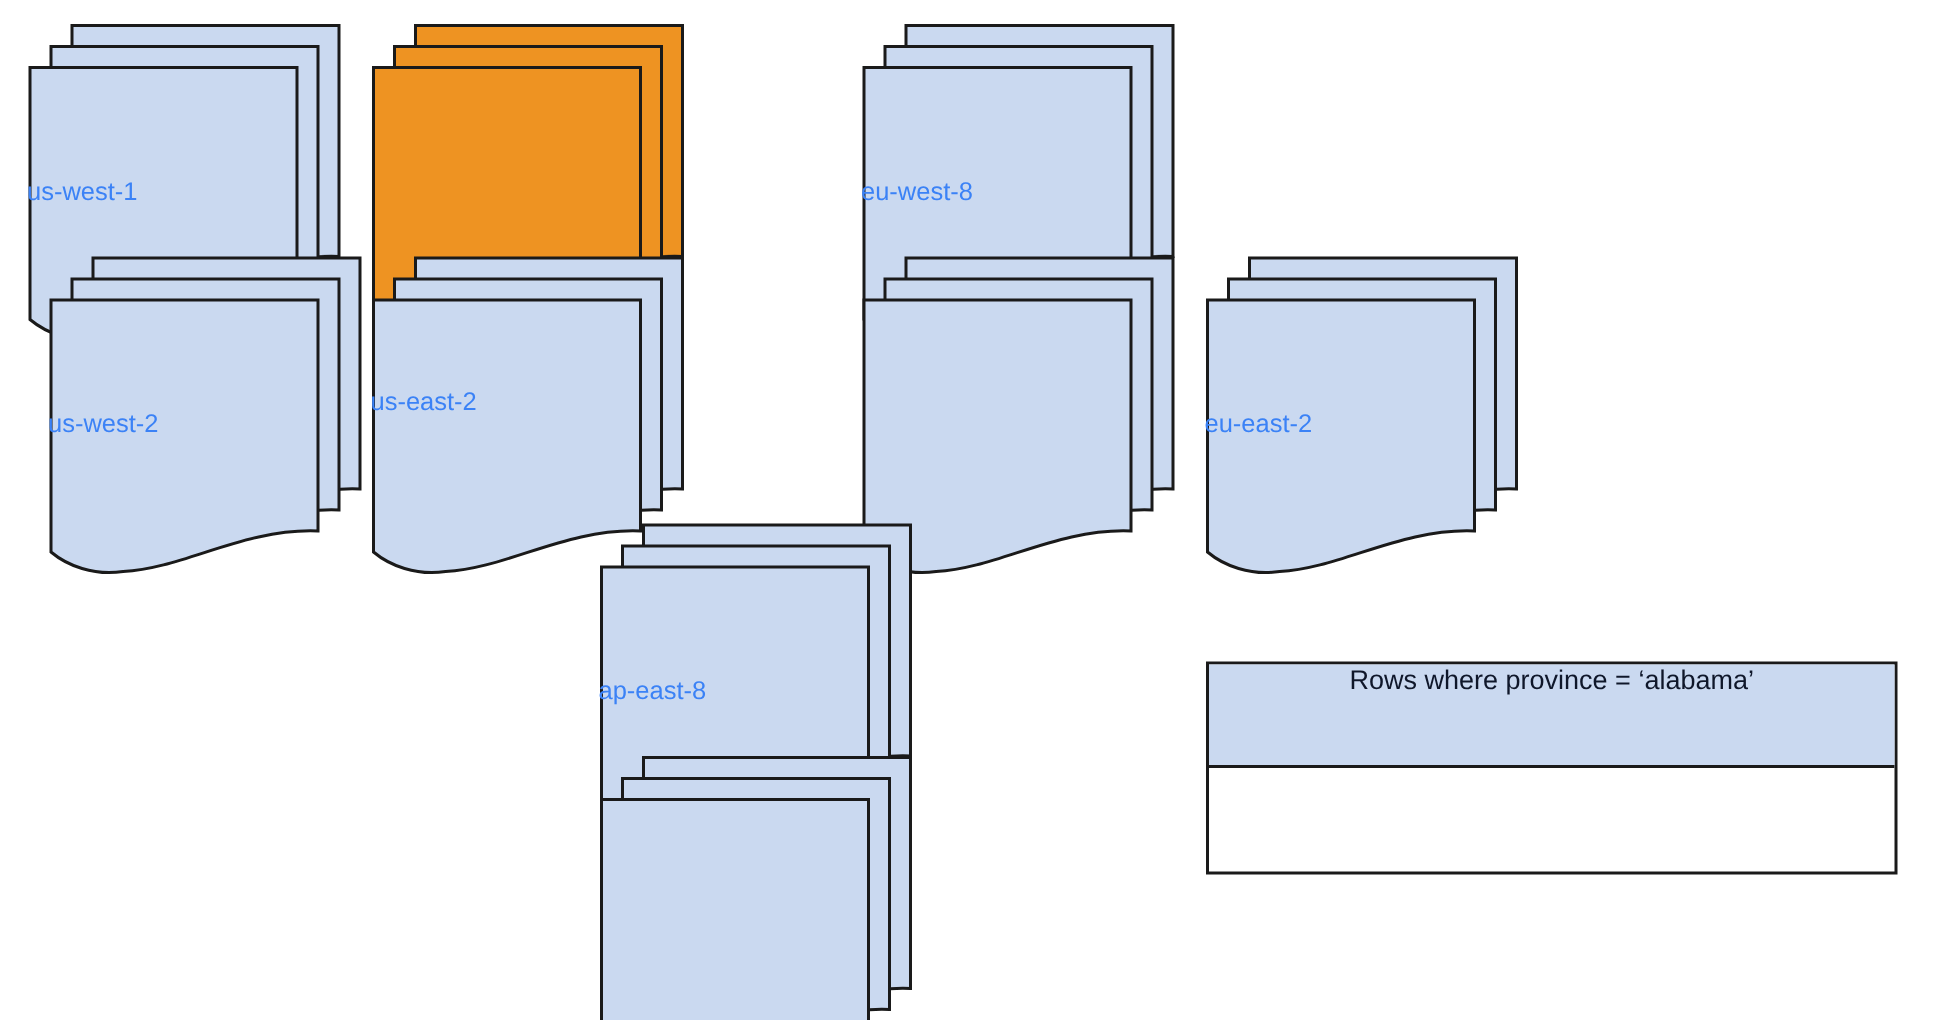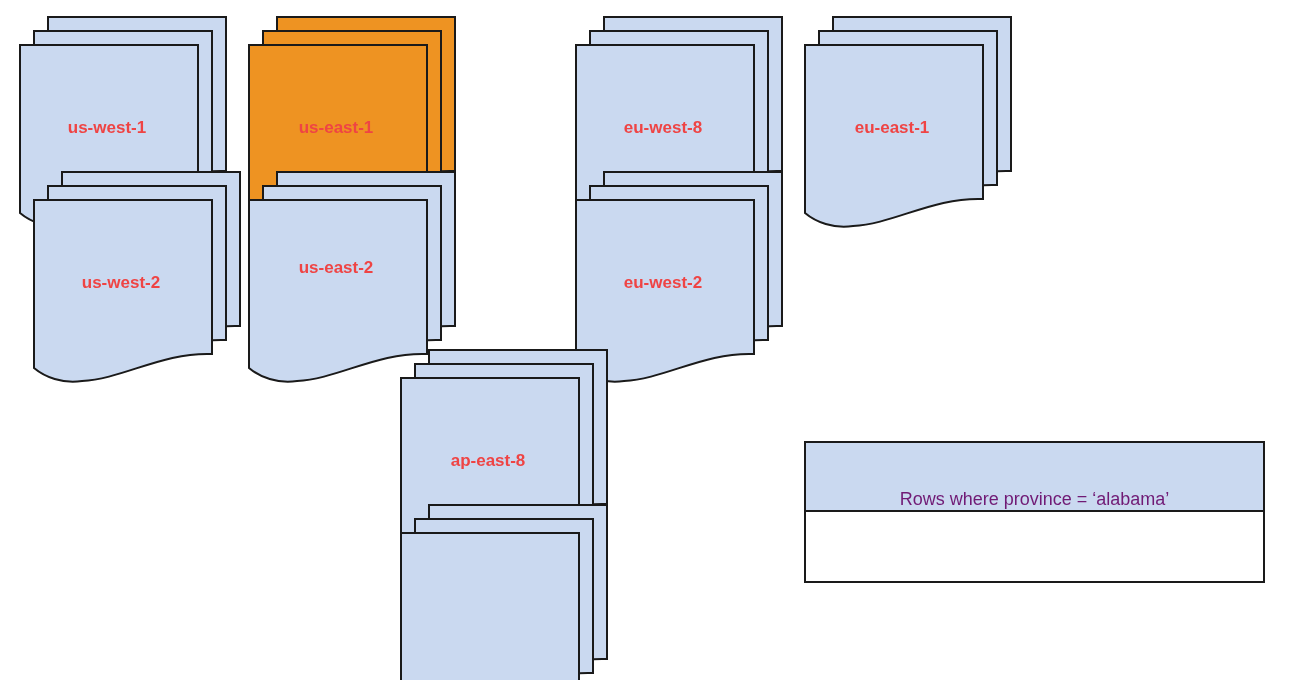--- a/index.html
+++ b/index.html
@@ -29,41 +29,40 @@
   }
   .doc-shape {
     stroke: #1a1a1a;
     stroke-width: 2;
     stroke-linejoin: miter;
   }
   .stack-label {
     position: absolute;
     left: 0;
     width: 100%;
-    text-align: center;
+    text-align: left;
     font-family: "Liberation Sans", sans-serif;
     font-size: 17px;
-    color: #ef4444;
+    color: #3b82f6;
     white-space: nowrap;
     pointer-events: none;
-    font-weight: bold;
   }
   .legend {
     position: absolute;
     box-sizing: border-box;
     border: 2px solid #1a1a1a;
   }
   .legend-row {
     box-sizing: border-box;
     display: flex;
-    align-items: flex-end;
+    align-items: flex-start;
     justify-content: center;
     font-family: "Liberation Sans", sans-serif;
     font-size: 18px;
-    color: #701a75;
+    color: #0f172a;
     white-space: nowrap;
   }
   .legend-row.top {
     border-bottom: 2px solid #1a1a1a;
   }
 </style>
 </head>
 <body>
 
 <div id="canvas">
@@ -74,37 +73,28 @@
         <path class="doc-shape" d="M 0 0 L 178 0 L 178 154 C 128.16 152 89 179 48.06 181 C 28.48 184 10.68 177 0 168 Z" fill="#cad9f0" stroke="#1a1a1a" transform="translate(0,28)"></path>
       </svg>
       <div class="stack-label" style="top: 103.46px; width: 178px;">us-west-1</div>
     </div>
     <div class="stack" style="left: 247px; top: 15px; width: 206px; height: 213px;">
       <svg width="210" height="217" viewBox="-2 -2 210 217">
         <path class="doc-shape" d="M 0 0 L 178 0 L 178 154 C 128.16 152 89 179 48.06 181 C 28.48 184 10.68 177 0 168 Z" fill="#ee9322" stroke="#1a1a1a" transform="translate(28,0)"></path>
         <path class="doc-shape" d="M 0 0 L 178 0 L 178 154 C 128.16 152 89 179 48.06 181 C 28.48 184 10.68 177 0 168 Z" fill="#ee9322" stroke="#1a1a1a" transform="translate(14,14)"></path>
         <path class="doc-shape" d="M 0 0 L 178 0 L 178 154 C 128.16 152 89 179 48.06 181 C 28.48 184 10.68 177 0 168 Z" fill="#ee9322" stroke="#1a1a1a" transform="translate(0,28)"></path>
       </svg>
-      <div class="stack-label" style="top: 103.46px; width: 178px;">us-east-1</div>
     </div>
     <div class="stack" style="left: 574px; top: 15px; width: 206px; height: 213px;">
       <svg width="210" height="217" viewBox="-2 -2 210 217">
         <path class="doc-shape" d="M 0 0 L 178 0 L 178 154 C 128.16 152 89 179 48.06 181 C 28.48 184 10.68 177 0 168 Z" fill="#cad9f0" stroke="#1a1a1a" transform="translate(28,0)"></path>
         <path class="doc-shape" d="M 0 0 L 178 0 L 178 154 C 128.16 152 89 179 48.06 181 C 28.48 184 10.68 177 0 168 Z" fill="#cad9f0" stroke="#1a1a1a" transform="translate(14,14)"></path>
         <path class="doc-shape" d="M 0 0 L 178 0 L 178 154 C 128.16 152 89 179 48.06 181 C 28.48 184 10.68 177 0 168 Z" fill="#cad9f0" stroke="#1a1a1a" transform="translate(0,28)"></path>
       </svg>
       <div class="stack-label" style="top: 103.46px; width: 178px;">eu-west-8</div>
-    </div>
-    <div class="stack" style="left: 803px; top: 15px; width: 206px; height: 213px;">
-      <svg width="210" height="217" viewBox="-2 -2 210 217">
-        <path class="doc-shape" d="M 0 0 L 178 0 L 178 154 C 128.16 152 89 179 48.06 181 C 28.48 184 10.68 177 0 168 Z" fill="#cad9f0" stroke="#1a1a1a" transform="translate(28,0)"></path>
-        <path class="doc-shape" d="M 0 0 L 178 0 L 178 154 C 128.16 152 89 179 48.06 181 C 28.48 184 10.68 177 0 168 Z" fill="#cad9f0" stroke="#1a1a1a" transform="translate(14,14)"></path>
-        <path class="doc-shape" d="M 0 0 L 178 0 L 178 154 C 128.16 152 89 179 48.06 181 C 28.48 184 10.68 177 0 168 Z" fill="#cad9f0" stroke="#1a1a1a" transform="translate(0,28)"></path>
-      </svg>
-      <div class="stack-label" style="top: 103.46px; width: 178px;">eu-east-1</div>
     </div>
     <div class="stack" style="left: 32px; top: 170px; width: 206px; height: 213px;">
       <svg width="210" height="217" viewBox="-2 -2 210 217">
         <path class="doc-shape" d="M 0 0 L 178 0 L 178 154 C 128.16 152 89 179 48.06 181 C 28.48 184 10.68 177 0 168 Z" fill="#cad9f0" stroke="#1a1a1a" transform="translate(28,0)"></path>
         <path class="doc-shape" d="M 0 0 L 178 0 L 178 154 C 128.16 152 89 179 48.06 181 C 28.48 184 10.68 177 0 168 Z" fill="#cad9f0" stroke="#1a1a1a" transform="translate(14,14)"></path>
         <path class="doc-shape" d="M 0 0 L 178 0 L 178 154 C 128.16 152 89 179 48.06 181 C 28.48 184 10.68 177 0 168 Z" fill="#cad9f0" stroke="#1a1a1a" transform="translate(0,28)"></path>
       </svg>
       <div class="stack-label" style="top: 103.46px; width: 178px;">us-west-2</div>
     </div>
     <div class="stack" style="left: 247px; top: 170px; width: 206px; height: 213px;">
@@ -114,21 +104,28 @@
         <path class="doc-shape" d="M 0 0 L 178 0 L 178 154 C 128.16 152 89 179 48.06 181 C 28.48 184 10.68 177 0 168 Z" fill="#cad9f0" stroke="#1a1a1a" transform="translate(0,28)"></path>
       </svg>
       <div class="stack-label" style="top: 88px; width: 178px;">us-east-2</div>
     </div>
     <div class="stack" style="left: 574px; top: 170px; width: 206px; height: 213px;">
       <svg width="210" height="217" viewBox="-2 -2 210 217">
         <path class="doc-shape" d="M 0 0 L 178 0 L 178 154 C 128.16 152 89 179 48.06 181 C 28.48 184 10.68 177 0 168 Z" fill="#cad9f0" stroke="#1a1a1a" transform="translate(28,0)"></path>
         <path class="doc-shape" d="M 0 0 L 178 0 L 178 154 C 128.16 152 89 179 48.06 181 C 28.48 184 10.68 177 0 168 Z" fill="#cad9f0" stroke="#1a1a1a" transform="translate(14,14)"></path>
         <path class="doc-shape" d="M 0 0 L 178 0 L 178 154 C 128.16 152 89 179 48.06 181 C 28.48 184 10.68 177 0 168 Z" fill="#cad9f0" stroke="#1a1a1a" transform="translate(0,28)"></path>
       </svg>
-      <div class="stack-label" style="top: 103.46px; width: 178px;">eu-west-2</div>
+    </div>
+    <div class="stack" style="left: 803px; top: 170px; width: 206px; height: 213px;">
+      <svg width="210" height="217" viewBox="-2 -2 210 217">
+        <path class="doc-shape" d="M 0 0 L 178 0 L 178 154 C 128.16 152 89 179 48.06 181 C 28.48 184 10.68 177 0 168 Z" fill="#cad9f0" stroke="#1a1a1a" transform="translate(28,0)"></path>
+        <path class="doc-shape" d="M 0 0 L 178 0 L 178 154 C 128.16 152 89 179 48.06 181 C 28.48 184 10.68 177 0 168 Z" fill="#cad9f0" stroke="#1a1a1a" transform="translate(14,14)"></path>
+        <path class="doc-shape" d="M 0 0 L 178 0 L 178 154 C 128.16 152 89 179 48.06 181 C 28.48 184 10.68 177 0 168 Z" fill="#cad9f0" stroke="#1a1a1a" transform="translate(0,28)"></path>
+      </svg>
+      <div class="stack-label" style="top: 103.46px; width: 178px;">eu-east-2</div>
     </div>
     <div class="stack" style="left: 399px; top: 348px; width: 206px; height: 213px;">
       <svg width="210" height="217" viewBox="-2 -2 210 217">
         <path class="doc-shape" d="M 0 0 L 178 0 L 178 154 C 128.16 152 89 179 48.06 181 C 28.48 184 10.68 177 0 168 Z" fill="#cad9f0" stroke="#1a1a1a" transform="translate(28,0)"></path>
         <path class="doc-shape" d="M 0 0 L 178 0 L 178 154 C 128.16 152 89 179 48.06 181 C 28.48 184 10.68 177 0 168 Z" fill="#cad9f0" stroke="#1a1a1a" transform="translate(14,14)"></path>
         <path class="doc-shape" d="M 0 0 L 178 0 L 178 154 C 128.16 152 89 179 48.06 181 C 28.48 184 10.68 177 0 168 Z" fill="#cad9f0" stroke="#1a1a1a" transform="translate(0,28)"></path>
       </svg>
       <div class="stack-label" style="top: 103.46px; width: 178px;">ap-east-8</div>
     </div>
     <div class="stack" style="left: 399px; top: 503px; width: 206px; height: 213px;">

